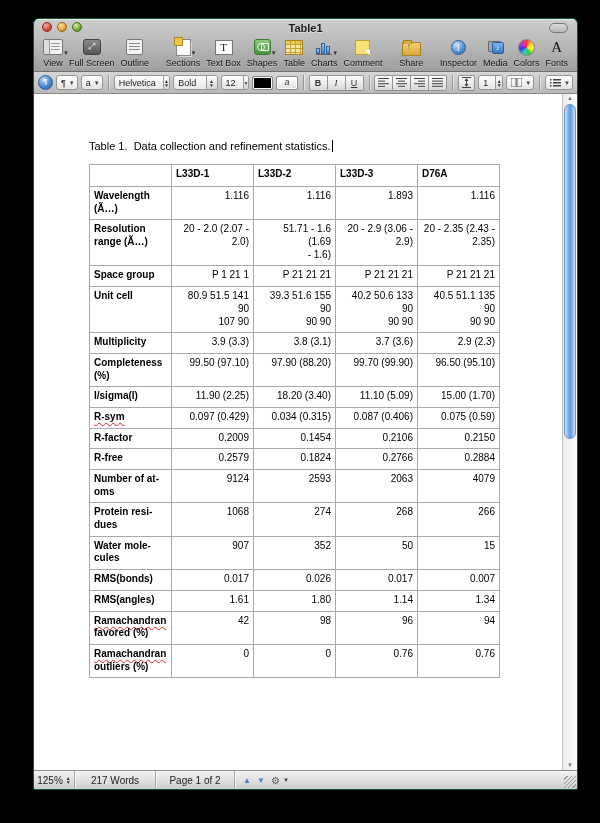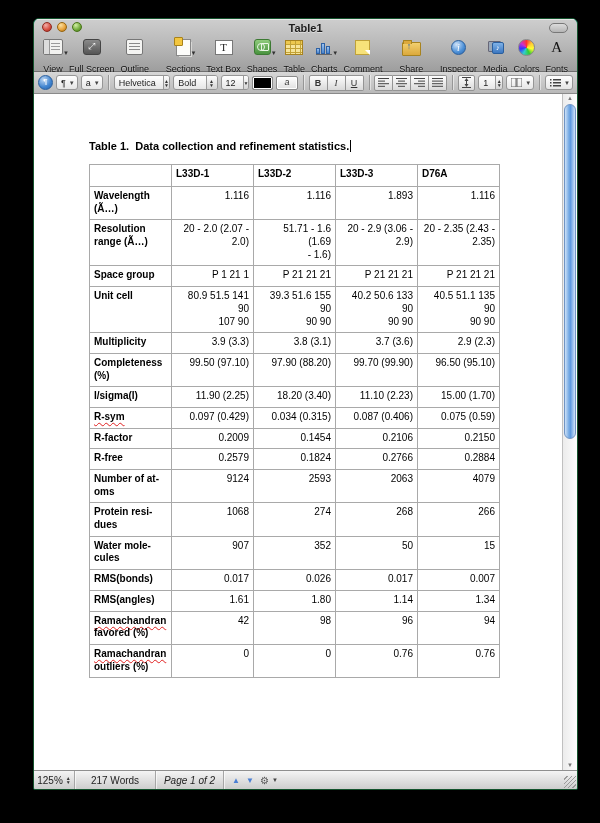--- a/index.html
+++ b/index.html
@@ -20,21 +20,21 @@
   .light.yellow{background:radial-gradient(circle at 35% 28%,#fadf9e,#e9a33b 58%,#a36a12);border:1px solid #96650e;}
   .light.green{background:radial-gradient(circle at 35% 28%,#d3efa5,#74ad3d 58%,#44741b);border:1px solid #497318;}
   .win-title{flex:1;text-align:center;font-size:11px;font-weight:bold;color:#1c1c1c;
              text-shadow:0 1px 0 rgba(255,255,255,.45);line-height:14px;}
   .lozenge{position:absolute;right:9px;top:3px;width:17px;height:8px;border-radius:5px;
            border:1px solid #787878;background:linear-gradient(#dcdcdc,#b5b5b5);}
   .toolbar{height:34px;display:flex;align-items:flex-start;padding:2px 6px 0 6px;}
   .tb-spacer{flex:1;}
   .tb-item{display:flex;flex-direction:column;align-items:center;padding:0 3px;cursor:default;}
   .tb-iconbox{height:20px;display:flex;align-items:center;justify-content:center;position:relative;}
-  .tb-label{font-size:9px;color:#111;white-space:nowrap;text-shadow:0 1px 0 rgba(255,255,255,.4);margin-top:7px;}
+  .tb-label{font-size:9px;color:#111;white-space:nowrap;text-shadow:0 1px 0 rgba(255,255,255,.4);margin-top:1px;}
   .tb-arrow{position:absolute;right:-6px;bottom:1px;font-size:6px;color:#333;}
   
   .ic-view{width:18px;height:14px;background:#f2f2f0;border:1px solid #777;border-radius:2px;position:relative;}
   .ic-view:before{content:"";position:absolute;left:0;top:0;bottom:0;width:5px;border-right:1px solid #999;background:#ddd;}
   .ic-view:after{content:"";position:absolute;left:7px;right:2px;top:3px;height:7px;
      background:repeating-linear-gradient(to bottom,#9a9a9a 0 1px,transparent 1px 3px);}
   .ic-fullscreen{width:16px;height:14px;background:linear-gradient(#8a8a8a,#555);border:1px solid #444;
      border-radius:3px;color:#fff;font-size:9px;line-height:13px;text-align:center;}
   .ic-outline{width:15px;height:14px;background:#f4f4f2;border:1px solid #777;border-radius:2px;position:relative;}
   .ic-outline:after{content:"";position:absolute;left:2px;right:2px;top:3px;height:8px;
@@ -93,21 +93,21 @@
   .fb-btn.b{font-weight:bold;}.fb-btn.i{font-style:italic;font-family:"Liberation Serif",serif;}
   .fb-btn.u{text-decoration:underline;}
   .fb-group{display:flex;}
   .fb-group .fb-btn{border-radius:0;border-left-width:0;}
   .fb-group .fb-btn:first-child{border-radius:2px 0 0 2px;border-left-width:1px;}
   .fb-group .fb-btn:last-child{border-radius:0 2px 2px 0;}
   
   .content{flex:1;position:relative;background:#fff;overflow:hidden;}
   .page{position:absolute;inset:0 15px 0 0;overflow:hidden;}
   .page-inner{padding:46px 0 0 55px;}
-  .doc-title{font-size:11px;font-weight:bold;color:#000;margin:0 0 9px 0;white-space:pre;}
+  .doc-title{font-size:11px;font-weight:normal;color:#000;margin:0 0 9px 0;white-space:pre;}
   .cursor{display:inline-block;width:1px;height:12px;background:#000;vertical-align:-2px;margin-left:1px;}
   table.stats{border-collapse:collapse;table-layout:fixed;width:410px;font-size:10px;color:#000;margin-top:12px;}
   table.stats col{width:82px;}
   table.stats th,table.stats td{border:1px solid var(--table-border,#a9a9a9);vertical-align:top;
      padding:3px 4px 4px 4px;line-height:1.27;overflow:hidden;}
   table.stats th{text-align:left;font-weight:bold;font-size:10px;height:14px;}
   td.row-label{font-weight:bold;white-space:pre-line;}
   td.row-label .rest{display:block;}
   td.cell-value{text-align:right;white-space:pre-line;}
   .squiggle{text-decoration-line:underline;text-decoration-style:wavy;
@@ -120,21 +120,21 @@
   .vs-thumb{position:absolute;left:1px;top:10px;width:12px;height:335px;border-radius:7px;
      border:1px solid #6f94c4;box-sizing:border-box;
      background:linear-gradient(to right,#cfe2f8,#7fb0e6 35%,#5f9be0 55%,#cfe2f8);}
   
   .statusbar{height:18px;background:linear-gradient(#f4f4f4,#cdcdcd);border-top:1px solid #8f8f8f;
      display:flex;align-items:center;font-size:10px;color:#222;flex:0 0 auto;position:relative;}
   .sb-seg{display:flex;align-items:center;justify-content:center;gap:3px;height:100%;}
   .sb-div{width:1px;height:100%;background:#a5a5a5;box-shadow:1px 0 0 rgba(255,255,255,.6);}
   .sb-zoom{width:40px;}
   .sb-words{width:80px;}
-  .sb-page{width:67px;font-style:italic;}
+  .sb-page{width:78px;}
   .sb-nav{width:62px;gap:6px;}
   .sb-stepper{display:flex;flex-direction:column;line-height:4px;}
   .sb-stepper span{font-size:5px;color:#333;}
   .nav-arrow{font-size:8px;color:#4a7fd4;}
   .gear{font-size:10px;color:#555;}
   .gear-arr{font-size:6px;color:#444;margin-left:-3px;}
   .resize-grip{position:absolute;right:1px;bottom:1px;width:12px;height:12px;
      background:repeating-linear-gradient(135deg,transparent 0 2px,#9a9a9a 2px 3px);}
 </style>
 </head>
@@ -450,21 +450,21 @@
 (%)</span><span class="rest"></span></td>
     <td class="cell-value">99.50 (97.10)</td>
     <td class="cell-value">97.90 (88.20)</td>
     <td class="cell-value">99.70 (99.90)</td>
     <td class="cell-value">96.50 (95.10)</td>
   </tr>
               <tr>
     <td class="row-label"><span class="main">I/sigma(I)</span><span class="rest"></span></td>
     <td class="cell-value">11.90 (2.25)</td>
     <td class="cell-value">18.20 (3.40)</td>
-    <td class="cell-value">11.10 (2.23)</td>
+    <td class="cell-value">11.10 (5.09)</td>
     <td class="cell-value">15.00 (1.70)</td>
   </tr>
               <tr>
     <td class="row-label"><span class="main squiggle">R-sym</span><span class="rest"></span></td>
     <td class="cell-value">0.097 (0.429)</td>
     <td class="cell-value">0.034 (0.315)</td>
     <td class="cell-value">0.087 (0.406)</td>
     <td class="cell-value">0.075 (0.59)</td>
   </tr>
               <tr>

